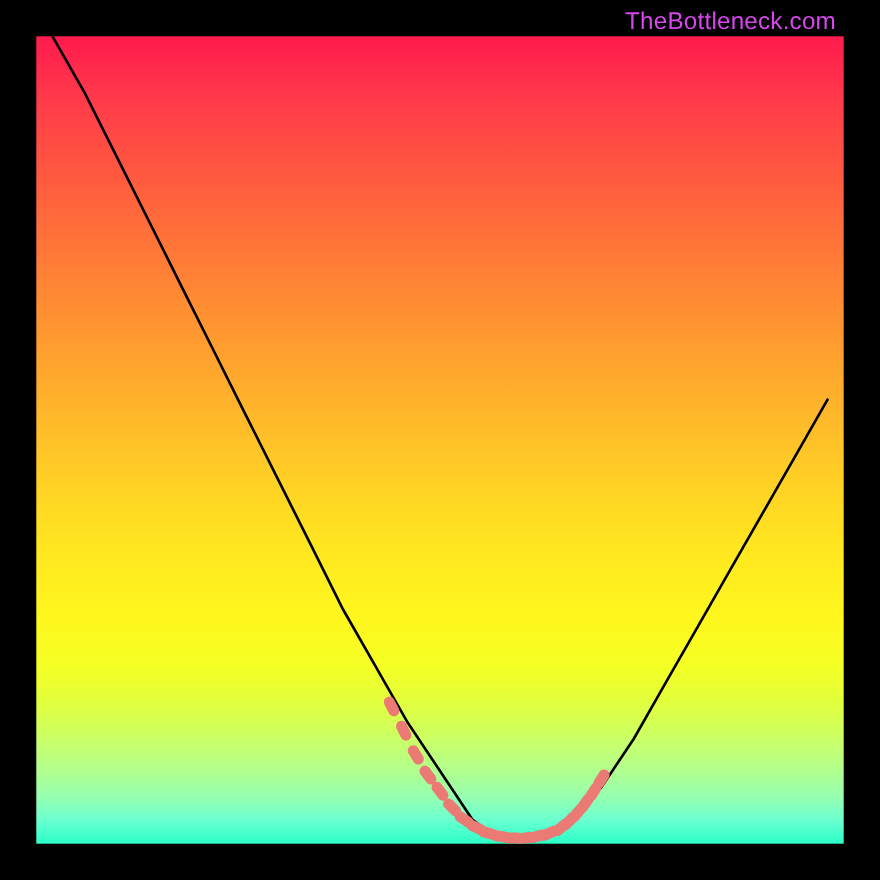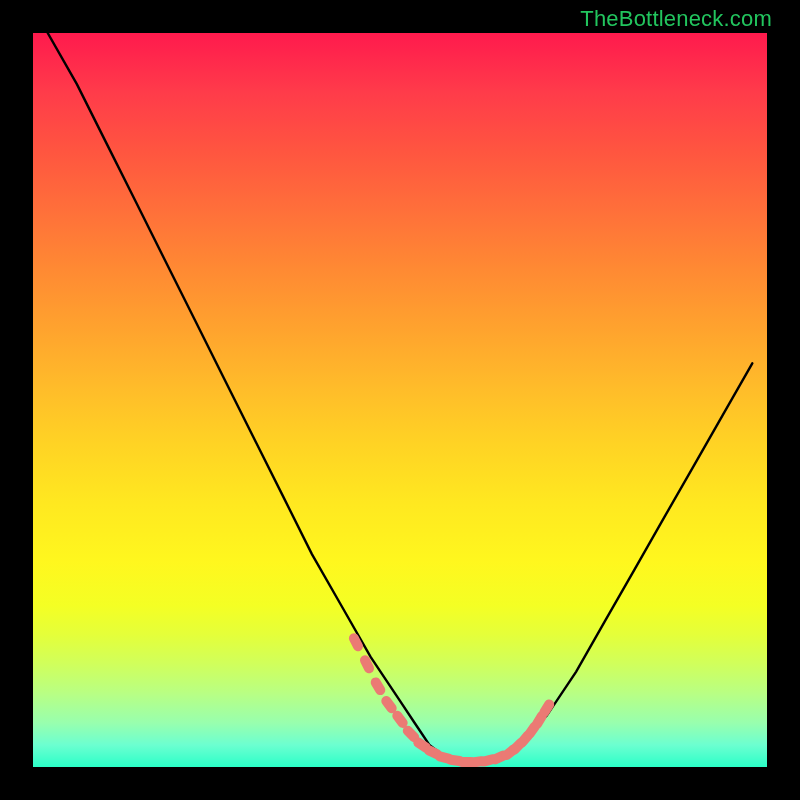--- a/index.html
+++ b/index.html
@@ -23,22 +23,22 @@
     #f4ff24 78%,
     #e4ff3a 82%,
     #d0ff5c 86%,
     #b8ff84 90%,
     #98ffae 94%,
     #6cffd0 97%,
     #2bffc8 100%);
 }
 .watermark {
   position: absolute;
-  top: 6px; right: 28px;
-  color: #22c55e;
+  top: 6px; right: 40px;
+  color: #d946ef;
   font-size: 22px;
   font-weight: 500;
   letter-spacing: 0.2px;
 }
 .curve {
   position: absolute;
   left: 33px; top: 33px;
   width: 734px; height: 734px;
   pointer-events: none;
 }

